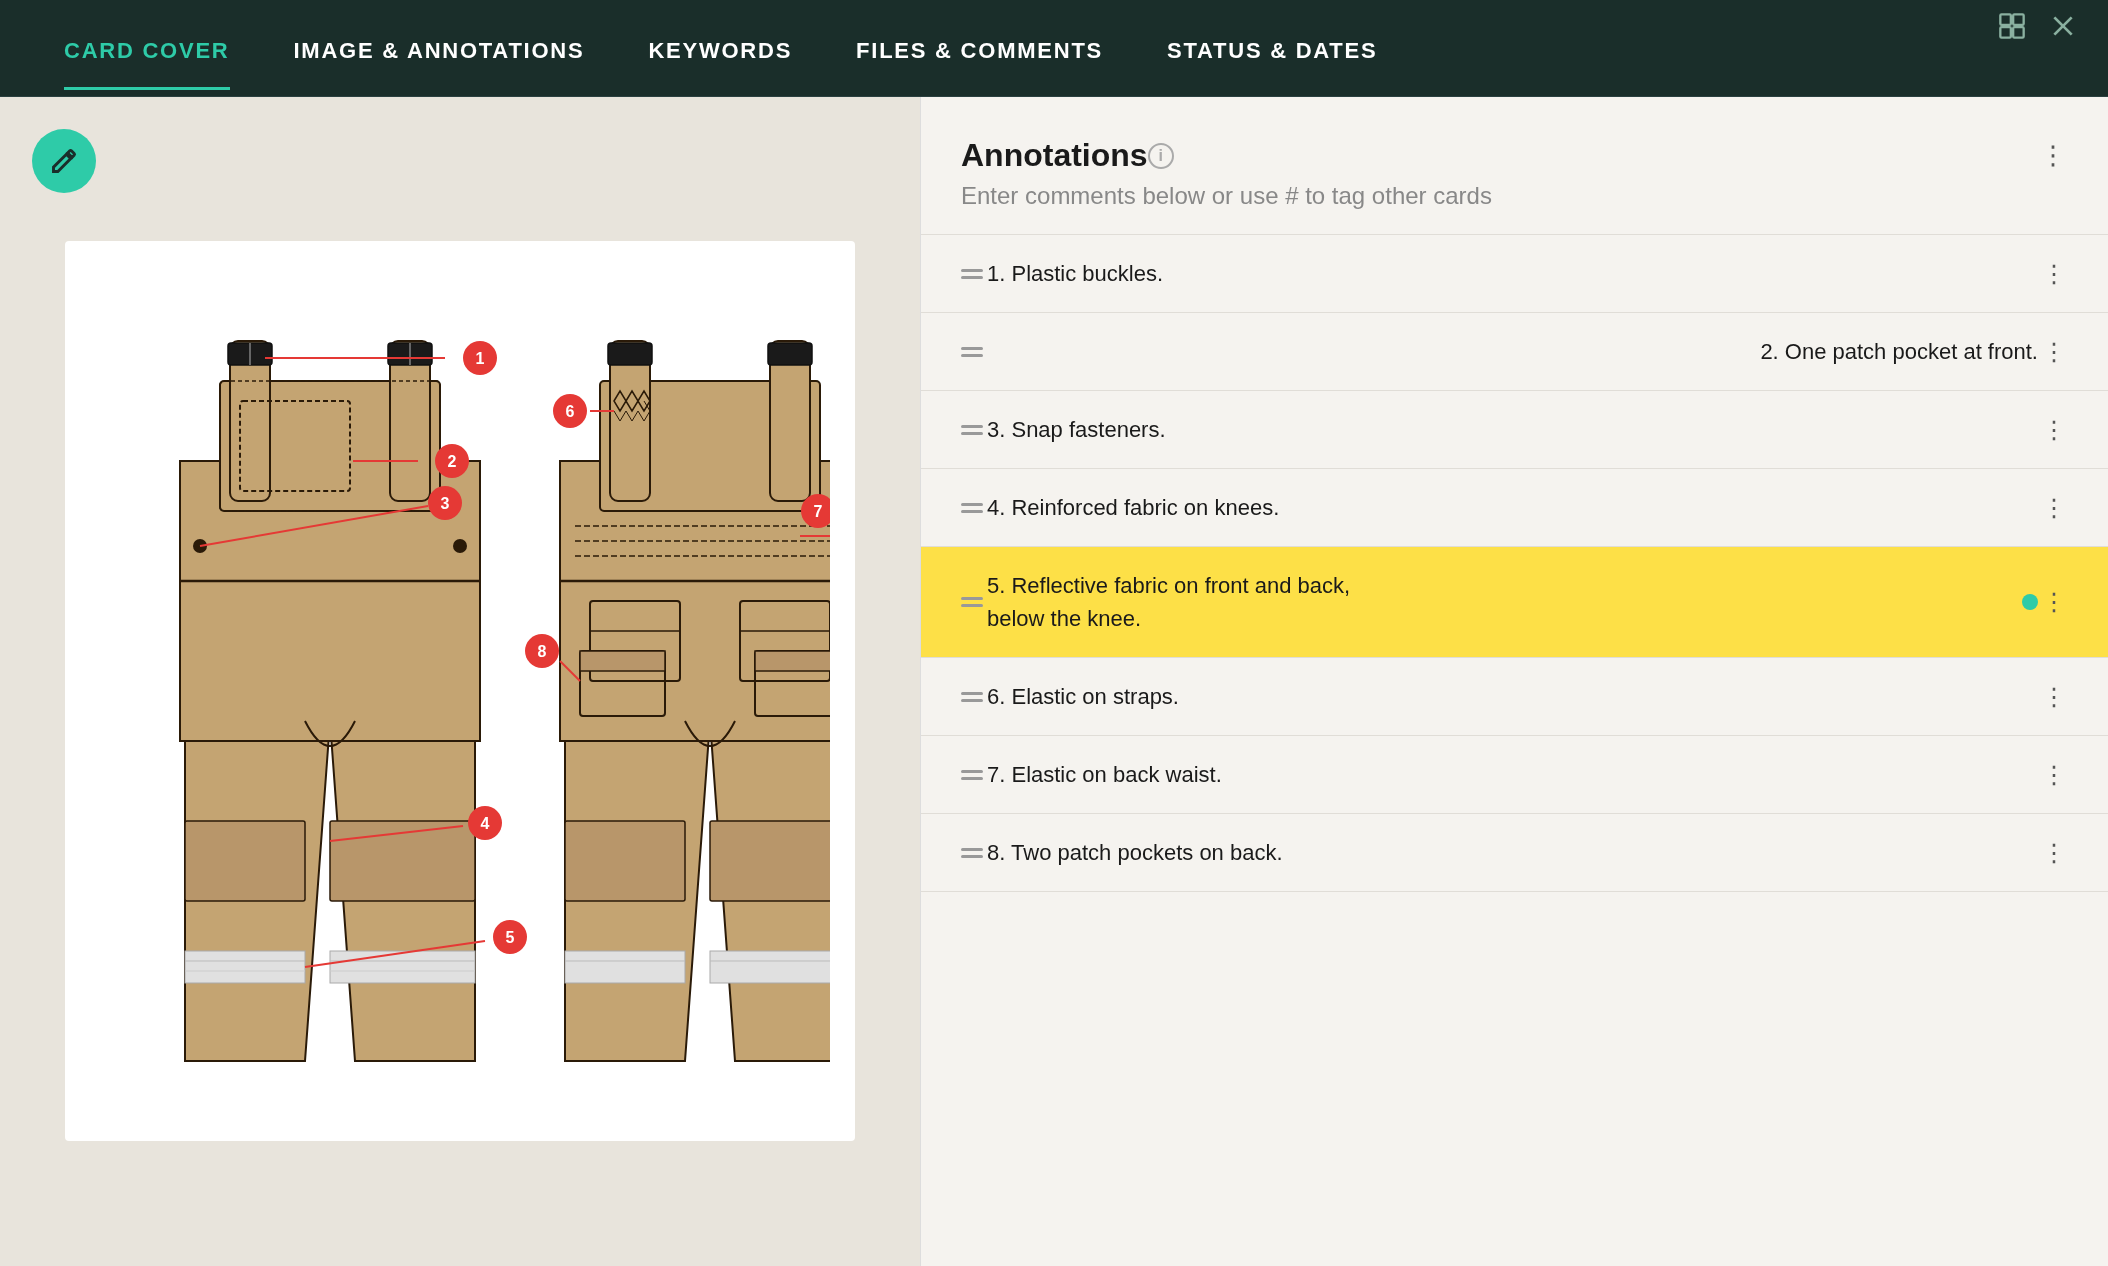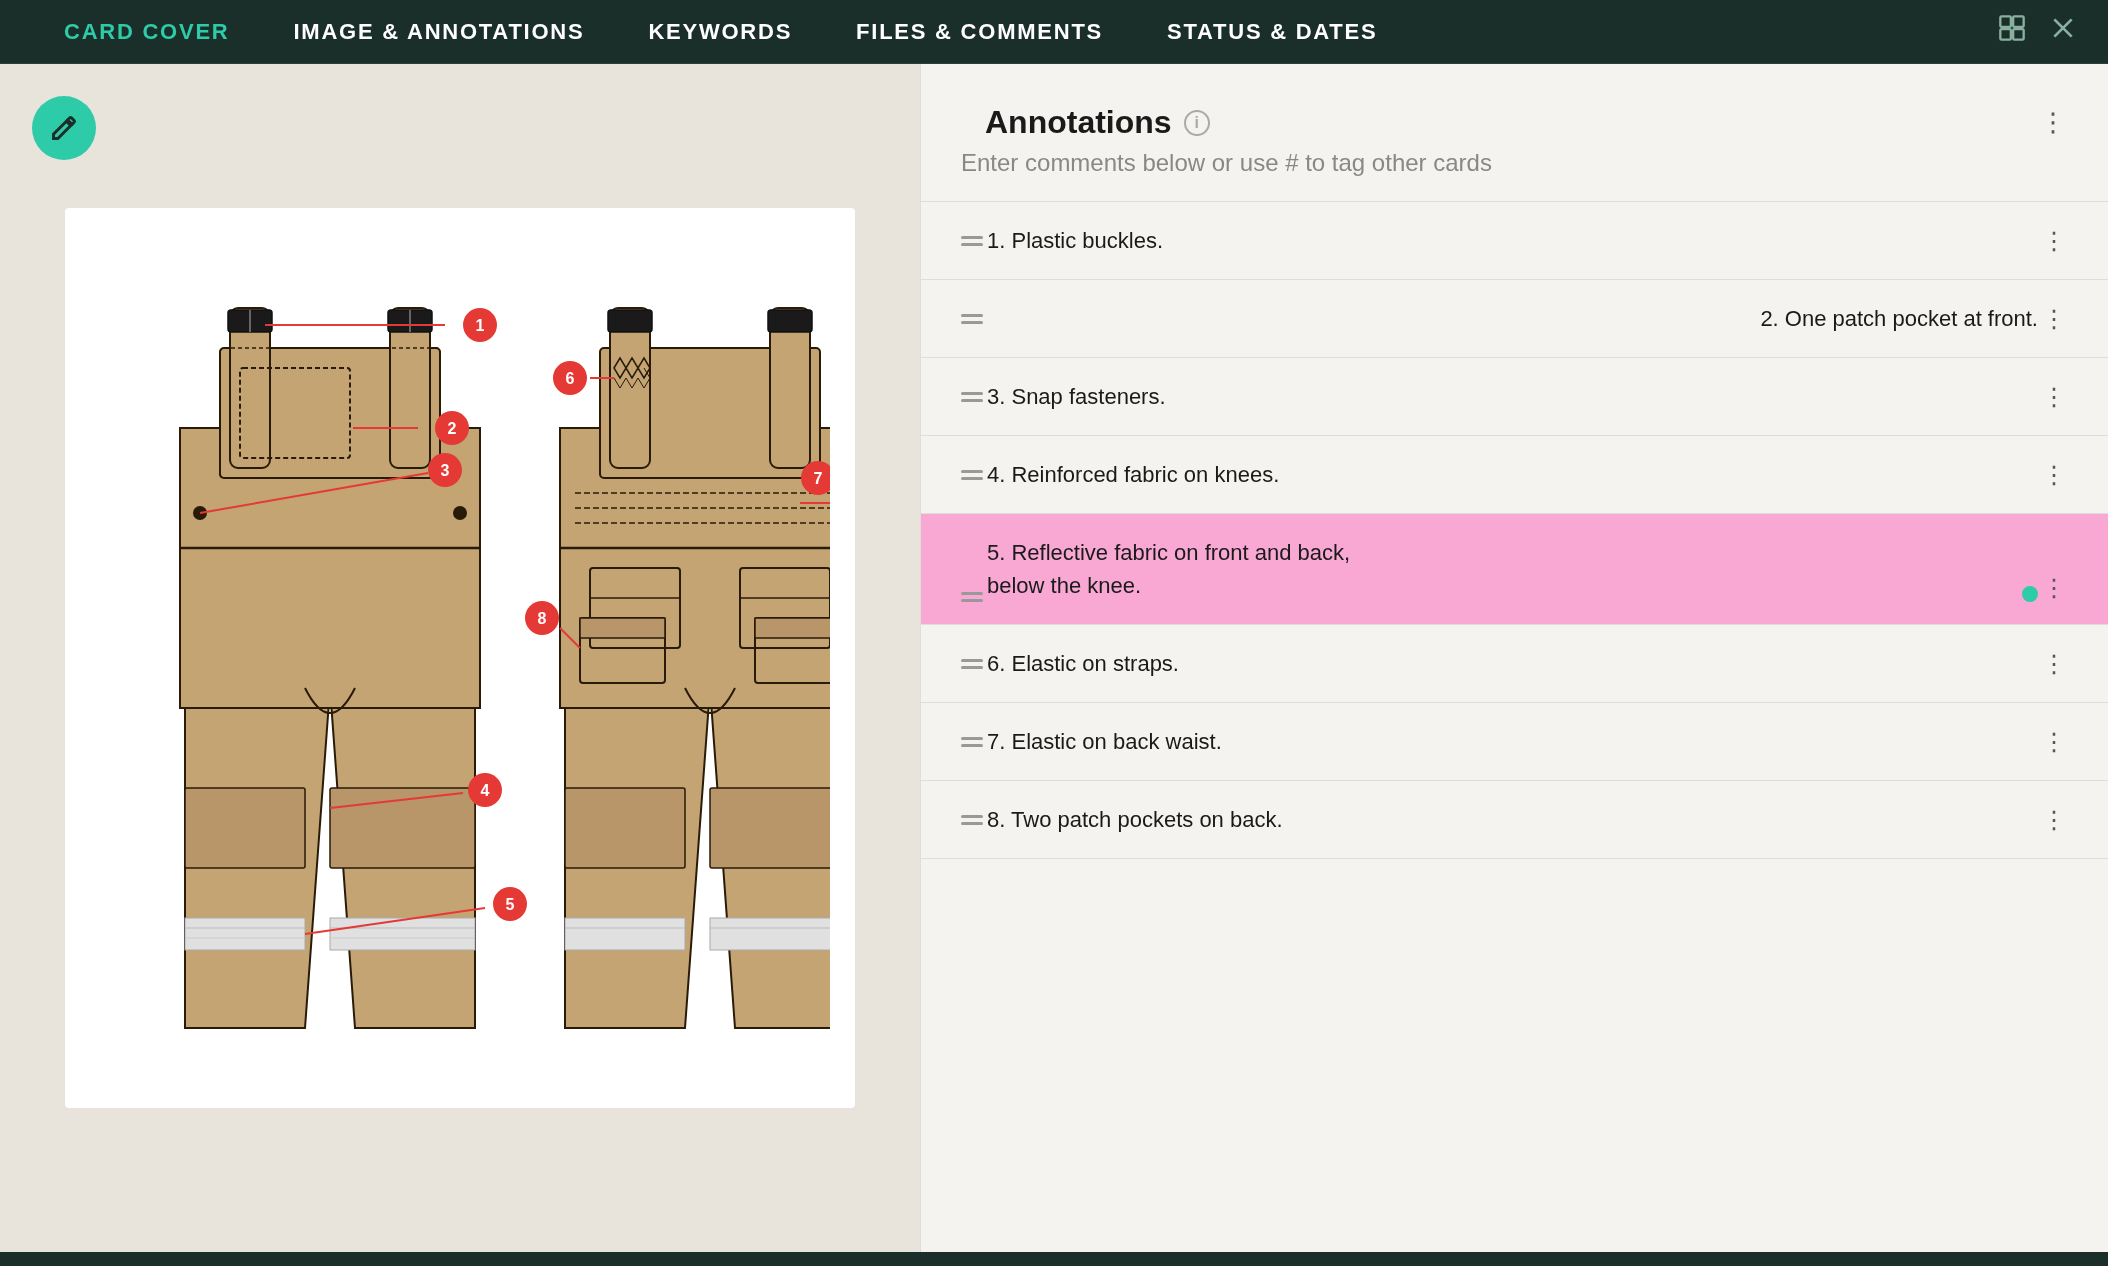--- a/index.html
+++ b/index.html
@@ -1,24 +1,24 @@
 <!DOCTYPE html>
 <html><head>
   <meta charset="utf-8">
   <style>
     * { margin: 0; padding: 0; box-sizing: border-box; }
     body { font-family: -apple-system, BlinkMacSystemFont, 'Segoe UI', sans-serif; background: #1a2e2a; width: 2108px; height: 1266px; overflow: hidden; }
 
     
     .top-nav {
       display: flex;
-      align-items: center;
+      align-items: flex-start;
       background: #1a2e2a;
-      height: 64px;
-      padding: 4px 32px;
+      height: 97px;
+      padding: 12px 32px;
       border-bottom: 1px solid #2a4040;
       position: relative;
     }
     .nav-tab {
       color: #ffffff;
       font-size: 22px;
       font-weight: 600;
       letter-spacing: 0.08em;
       padding: 0 32px;
       height: 78px;
@@ -125,22 +125,21 @@
       align-items: center;
       justify-content: space-between;
       margin-bottom: 8px;
     }
     .annotations-title {
       font-size: 32px;
       font-weight: 600;
       color: #1a1a1a;
       display: flex;
       align-items: center;
-      gap: 12px;
-      margin-left: 24px;
+      gap: 0;
     }
     .info-icon {
       width: 26px;
       height: 26px;
       border-radius: 50%;
       border: 2px solid #aaa;
       display: flex;
       align-items: center;
       justify-content: center;
       font-size: 16px;
@@ -166,22 +165,21 @@
     }
     .annotation-item {
       display: flex;
       align-items: center;
       padding: 22px 40px;
       border-bottom: 1px solid #e0ddd7;
       gap: 4px;
       position: relative;
     }
     .annotation-item.highlighted {
-      background: #f9a8d4;
-      align-items: flex-end;
+      background: #fde047;
     }
     .drag-handle {
       display: flex;
       flex-direction: column;
       gap: 4px;
       cursor: grab;
       flex-shrink: 0;
     }
     .drag-handle span {
       display: block;

